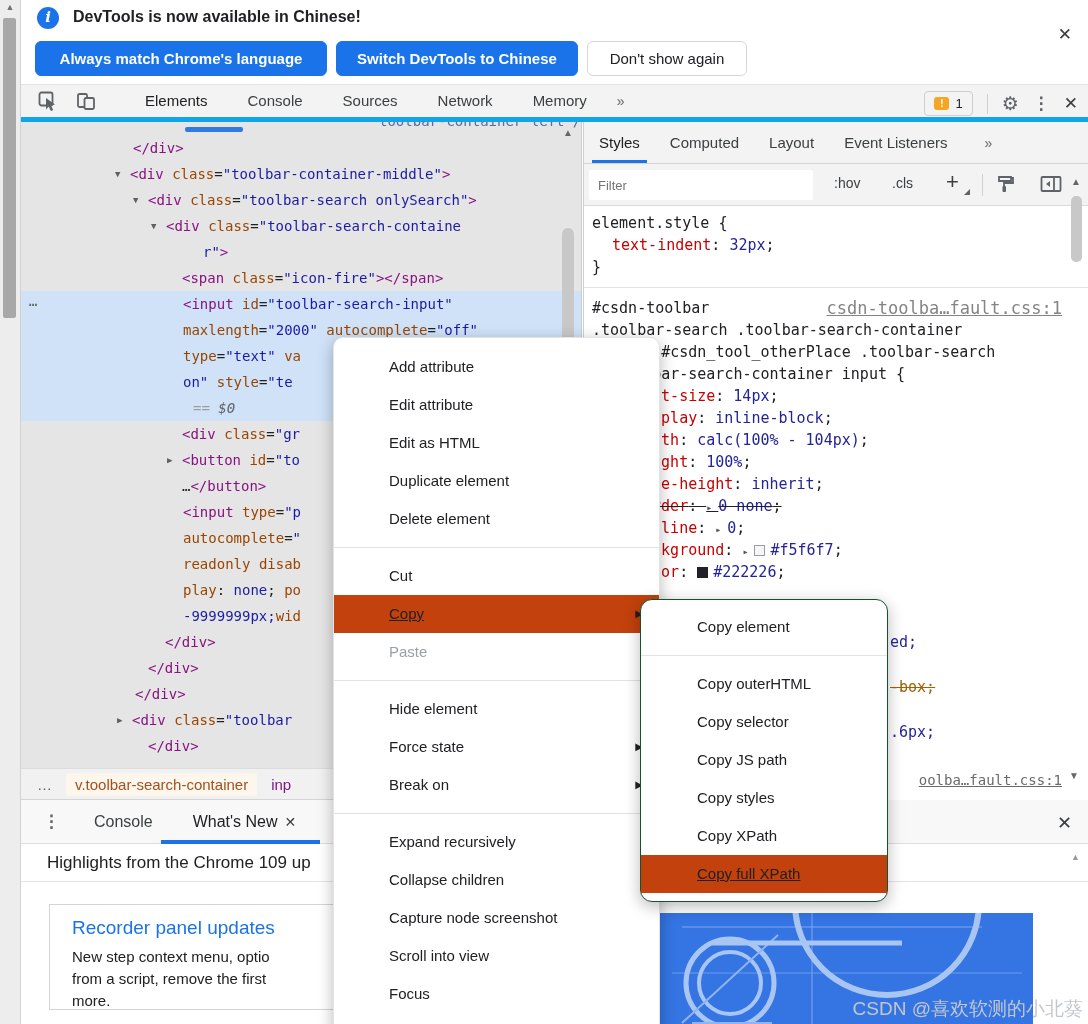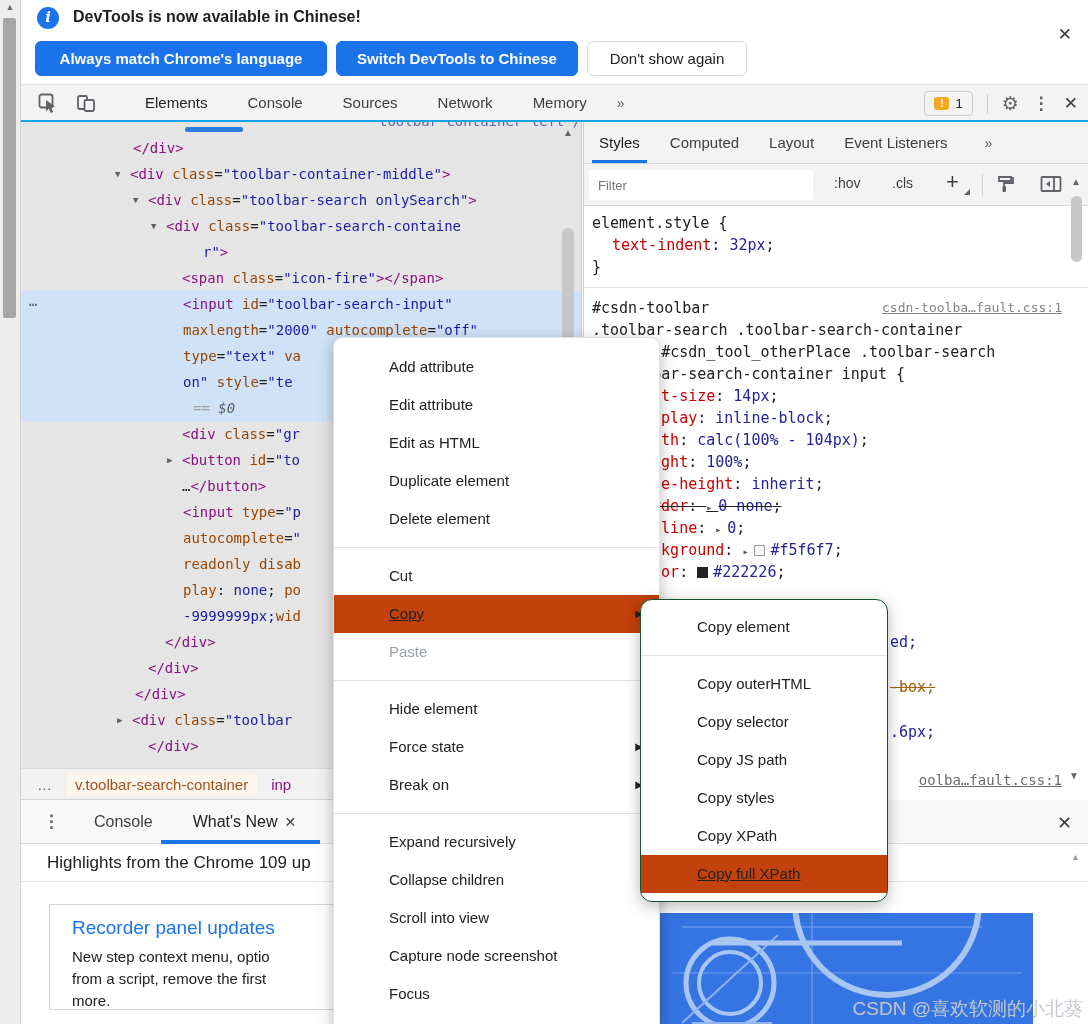--- a/index.html
+++ b/index.html
@@ -17,21 +17,21 @@
   #infobar .info-icon { position:absolute; left:16px; top:7px; width:22px; height:22px; border-radius:50%; background:#1a73e8; color:#fff; font-family:"DejaVu Serif", serif; font-style:italic; font-weight:bold; font-size:15px; text-align:center; line-height:21px; }
   #infobar .msg { position:absolute; left:52px; top:8px; font-size:16px; font-weight:600; color:#202124; }
   #infobar .close { position:absolute; right:16px; top:24px; font-size:17px; color:#3c4043; cursor:default; }
   #infobar .btn-row { position:absolute; left:14px; top:41px; display:flex; gap:9px; }
   .ib-btn { height:35px; border-radius:6px; font-size:15px; font-weight:bold; display:flex; align-items:center; justify-content:center; }
   .ib-btn.primary { background:#1a73e8; color:#fff; border:1px solid #1a73e8; }
   .ib-btn.plain { background:#fff; color:#202124; border:1px solid #d4d7dc; font-weight:normal; }
   .ib-b1 { width:292px; } .ib-b2 { width:242px; } .ib-b3 { width:160px; }
 
   
-  #toolbar { position:absolute; left:21px; top:85px; width:1067px; height:37px; background:#f3f3f3; border-bottom:2px solid #0ea5e9; display:flex; align-items:center; }
+  #toolbar { position:absolute; left:21px; top:85px; width:1067px; height:37px; background:#f3f3f3; border-bottom:5px solid #0ea5e9; display:flex; align-items:center; }
   #toolbar .ticon { margin-left:16px; width:22px; height:22px; display:flex; align-items:center; justify-content:center; }
   #main-tabs { display:flex; margin-left:28px; }
   #main-tabs .tab { padding:0 20px; line-height:36px; font-size:15px; color:#3c4043; white-space:nowrap; }
   #main-tabs .tab.active { color:#202124; }
   #toolbar .more-tabs { font-size:14px; color:#5f6368; padding:0 10px; }
   #toolbar .right { position:absolute; right:10px; top:0; height:37px; display:flex; align-items:center; gap:14px; }
   .warn-badge { display:flex; align-items:center; gap:6px; border:1px solid #cfcfcf; border-radius:4px; height:25px; padding:0 9px; }
   .warn-ic { width:15px; height:13px; background:#f5a623; border-radius:3px; color:#fff; font-size:10px; font-weight:bold; text-align:center; line-height:13px; }
   .warn-badge .cnt { font-size:13px; color:#202124; }
   .vsep { width:1px; height:20px; background:#d0d0d0; }
@@ -69,21 +69,21 @@
   #filter-input { position:absolute; left:5px; top:6px; width:224px; height:30px; background:#fff; border:none; border-radius:2px; font-size:13px; color:#5f6368; padding:0 9px; font-family:"Liberation Sans", sans-serif; }
   #filter-row .pseudo { position:absolute; top:11px; font-size:14px; color:#3c4043; }
   #filter-row .hov { left:250px; } #filter-row .cls { left:308px; }
   #filter-row .plus { position:absolute; left:362px; top:5px; font-size:22px; color:#3c4043; }
   #filter-row .plus-corner { position:absolute; left:380px; top:25px; width:0; height:0; border-bottom:6px solid #5f6368; border-left:6px solid transparent; }
   #filter-row .fsep { position:absolute; left:398px; top:10px; width:1px; height:22px; background:#d0d0d0; }
   #filter-row .picon { position:absolute; top:10px; }
   #filter-row .paint { left:412px; } #filter-row .sidebar-toggle { left:456px; }
   #css-rules { position:relative; font-family:"DejaVu Sans Mono", monospace; font-size:15px; padding-top:6px; }
   .css-line { height:22px; line-height:22px; white-space:pre; position:relative; }
-  .css-line .src-link { position:absolute; right:26px; top:0; font-size:13px; color:#848484; text-decoration:underline; font-family:"DejaVu Sans Mono", monospace;text-align:right; }
+  .css-line .src-link { position:absolute; right:26px; top:0; font-size:17px; color:#848484; text-decoration:underline; font-family:"DejaVu Sans Mono", monospace;text-align:right; }
   .rule-sep { border-top:1px solid #e2e2e2; margin:9px 0; }
   .s-sel { color:#202124; } .s-prop { color:#c80000; } .s-pn { color:#202124; }
   .s-val { color:#23239a; } .s-tri { color:#555; font-size:10px; }
   .css-line.strike { text-decoration:line-through; }
   .sw { display:inline-block; width:11px; height:11px; margin-right:5px; vertical-align:-1px; }
   .sw-w { background:#f5f6f7; border:1px solid #9c9c9c; }
   .sw-b { background:#222226; border:1px solid #222226; }
   #css-frags .frag { position:absolute; left:890px; font-family:"DejaVu Sans Mono", monospace; font-size:15px; z-index:10; }
   #css-frags .frag:nth-child(1){ top:633px; color:#23239a; }
   #css-frags .frag:nth-child(2){ top:678px; color:#a16207; text-decoration:line-through; }
@@ -322,22 +322,22 @@
       <div class="mi"><span>Cut</span></div>
       <div class="mi hl"><span>Copy</span><span class="mi-arrow">▶</span></div>
       <div class="mi dis"><span>Paste</span></div>
       <div class="msep"></div>
       <div class="mi"><span>Hide element</span></div>
       <div class="mi"><span>Force state</span><span class="mi-arrow">▶</span></div>
       <div class="mi"><span>Break on</span><span class="mi-arrow">▶</span></div>
       <div class="msep"></div>
       <div class="mi"><span>Expand recursively</span></div>
       <div class="mi"><span>Collapse children</span></div>
+      <div class="mi"><span>Capture node screenshot</span></div>
       <div class="mi"><span>Scroll into view</span></div>
-      <div class="mi"><span>Capture node screenshot</span></div>
       <div class="mi"><span>Focus</span></div>
       <div class="mi"><span>Badge settings...</span></div>
     </div>
 
   <div id="ctx-sub">
       <div class="mi"><span>Copy element</span></div>
       <div class="msep"></div>
       <div class="mi"><span>Copy outerHTML</span></div>
       <div class="mi"><span>Copy selector</span></div>
       <div class="mi"><span>Copy JS path</span></div>

